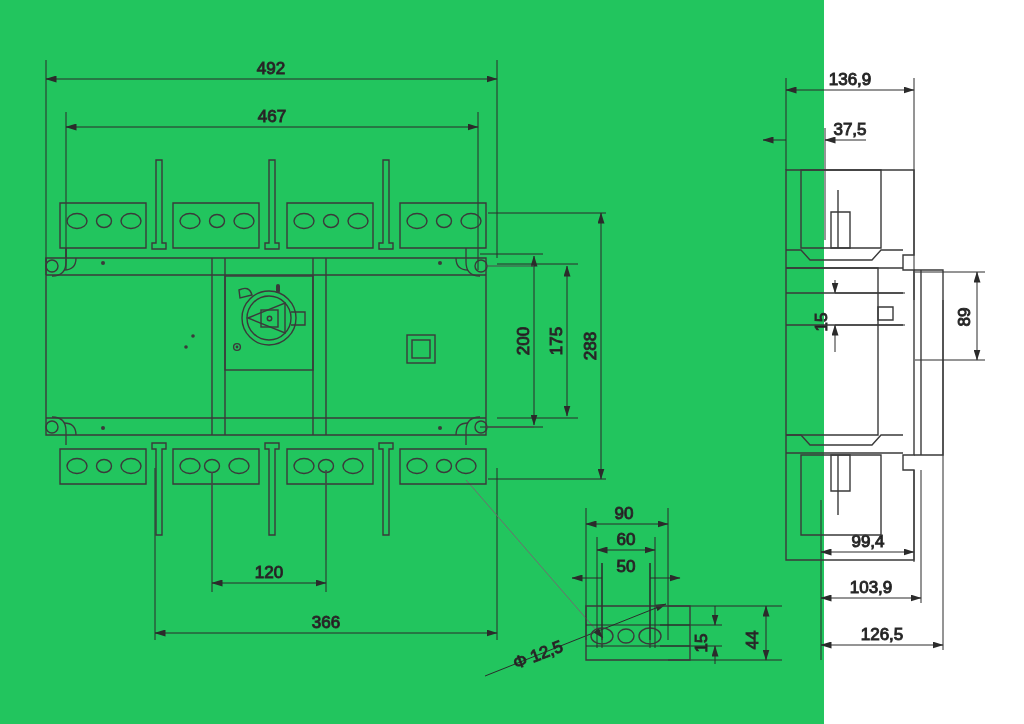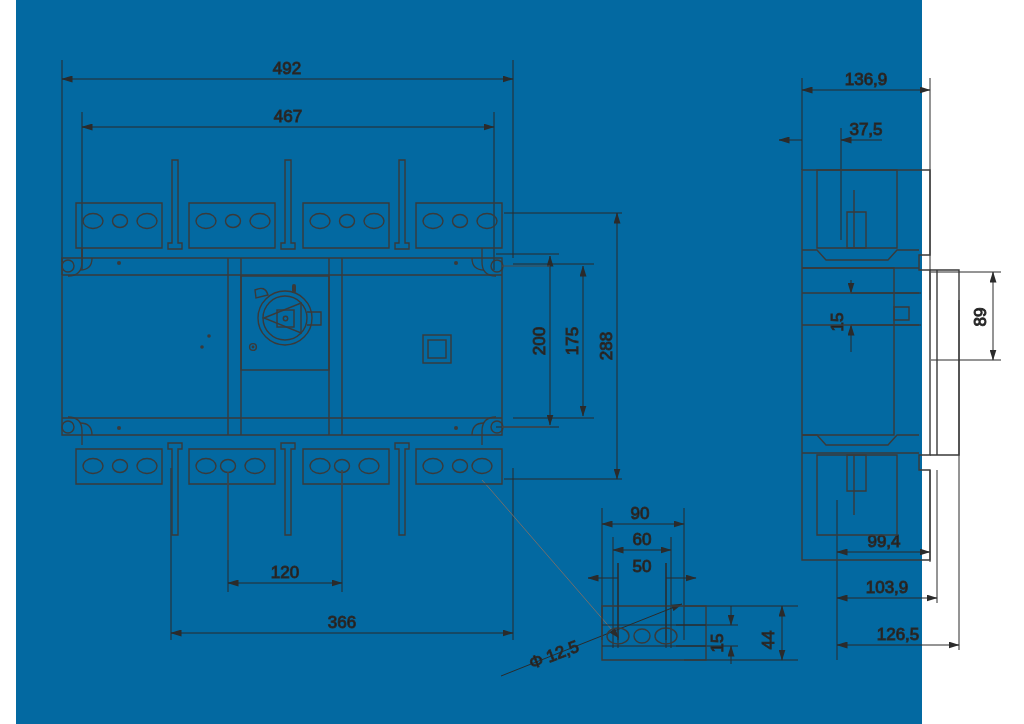--- a/index.html
+++ b/index.html
@@ -1,19 +1,19 @@
 <!DOCTYPE html>
 <html><head>
 <meta charset="utf-8">
 <title>Technical Drawing</title>
 <style>
   html,body{margin:0;padding:0;background:#ffffff;}
   body{width:1024px;height:724px;overflow:hidden;
        font-family:"Liberation Sans","DejaVu Sans",sans-serif;}
-  #sheet{position:relative;width:906px;height:724px;background:#0369a1;margin-left:16px;}
+  #sheet{position:relative;width:824px;height:724px;background:#22c55e;}
   svg{display:block;}
   .dimtxt{font-family:"Liberation Sans","DejaVu Sans",sans-serif;
           font-size:17px;fill:#1a1a1a;}
 </style>
 </head>
 <body>
 
 <div id="sheet">
 <svg width="1024" height="724" viewBox="0 0 1024 724">
   <defs>

